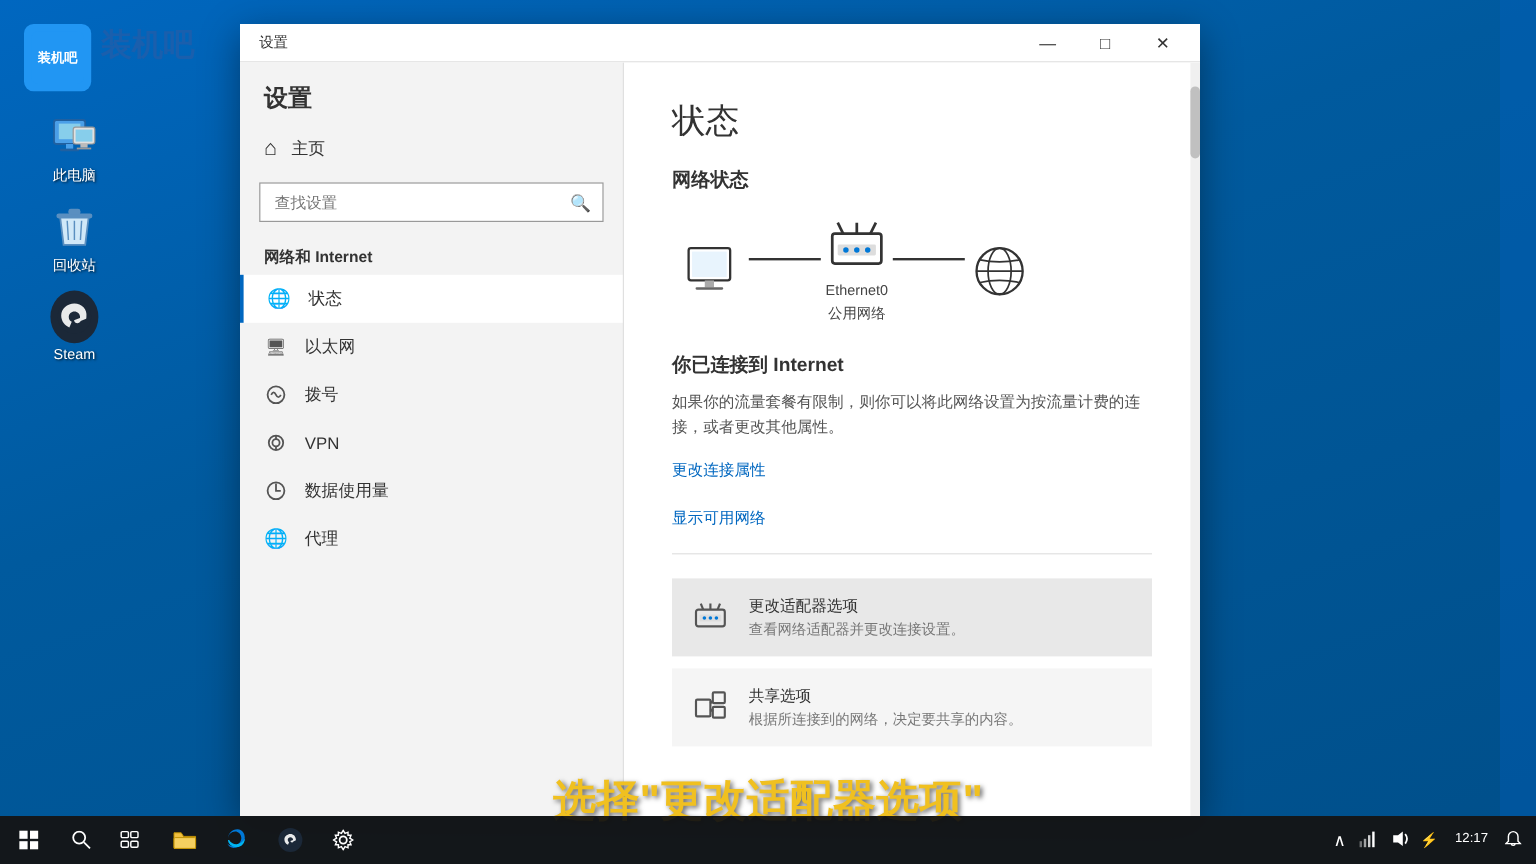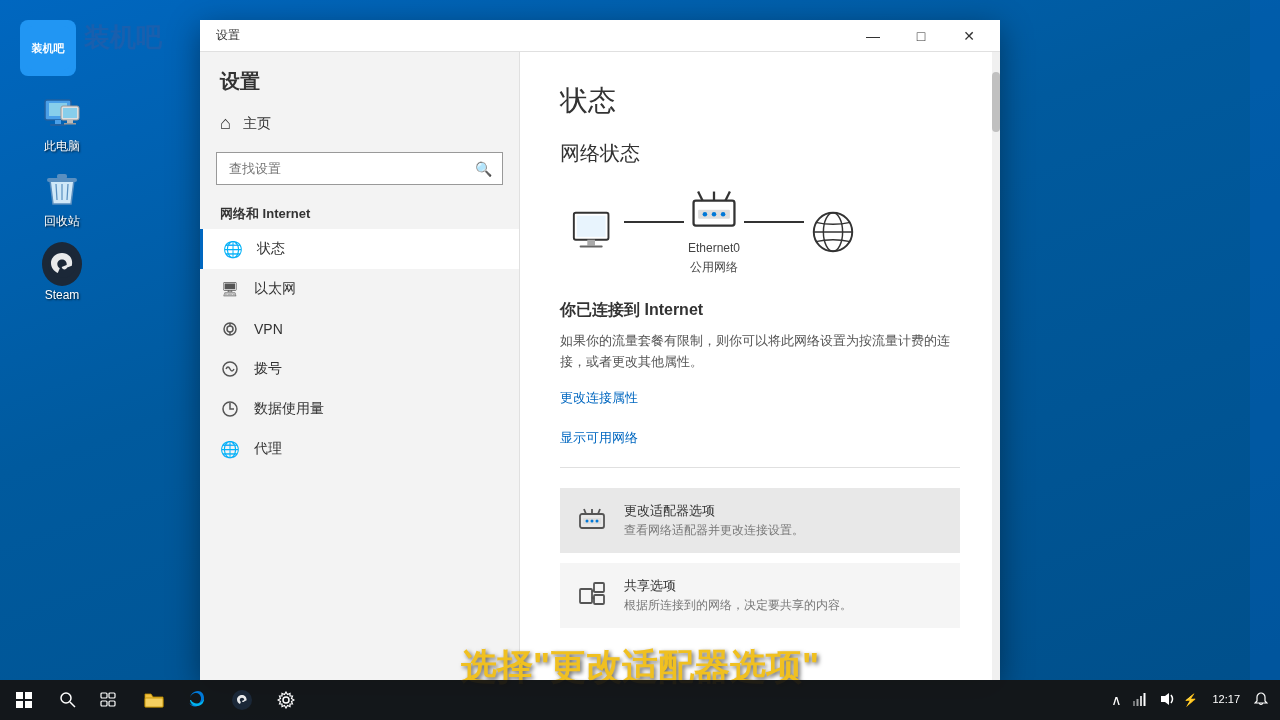--- a/index.html
+++ b/index.html
@@ -225,22 +225,22 @@
     }
 
     .page-title {
       font-size: 28px;
       font-weight: 300;
       color: #333;
       margin-bottom: 20px;
     }
 
     .section-title {
-      font-size: 20px;
-      font-weight: 400;
+      font-size: 16px;
+      font-weight: 700;
       color: #333;
       margin-bottom: 20px;
     }
 
     
     .network-diagram {
       display: flex;
       align-items: center;
       gap: 0;
       margin-bottom: 24px;
@@ -532,36 +532,36 @@
           <span class="nav-icon">🌐</span>
           <span>状态</span>
         </div>
         <div class="nav-item">
           <span class="nav-icon" style="font-size:14px;">🖥</span>
           <span>以太网</span>
         </div>
         <div class="nav-item">
           <span class="nav-icon">
             <svg width="18" height="18" viewBox="0 0 18 18" fill="none">
+              <circle cx="9" cy="9" r="7" stroke="#555" stroke-width="1.5"></circle>
+              <path d="M5 9 Q7 5 9 9 Q11 13 13 9" stroke="#555" stroke-width="1.5" fill="none"></path>
+            </svg>
+          </span>
+          <span>拨号</span>
+        </div>
+        <div class="nav-item">
+          <span class="nav-icon">
+            <svg width="18" height="18" viewBox="0 0 18 18" fill="none">
               <circle cx="9" cy="9" r="6" stroke="#555" stroke-width="1.5"></circle>
               <circle cx="9" cy="9" r="3" stroke="#555" stroke-width="1.5"></circle>
               <line x1="9" y1="3" x2="9" y2="6" stroke="#555" stroke-width="1.5"></line>
               <line x1="9" y1="12" x2="9" y2="15" stroke="#555" stroke-width="1.5"></line>
             </svg>
           </span>
           <span>VPN</span>
-        </div>
-        <div class="nav-item">
-          <span class="nav-icon">
-            <svg width="18" height="18" viewBox="0 0 18 18" fill="none">
-              <circle cx="9" cy="9" r="7" stroke="#555" stroke-width="1.5"></circle>
-              <path d="M5 9 Q7 5 9 9 Q11 13 13 9" stroke="#555" stroke-width="1.5" fill="none"></path>
-            </svg>
-          </span>
-          <span>拨号</span>
         </div>
         <div class="nav-item">
           <span class="nav-icon">
             <svg width="18" height="18" viewBox="0 0 18 18" fill="none">
               <circle cx="9" cy="9" r="7" stroke="#555" stroke-width="1.5"></circle>
               <path d="M9 3 L9 9 L13 9" stroke="#555" stroke-width="1.5"></path>
             </svg>
           </span>
           <span>数据使用量</span>
         </div>

